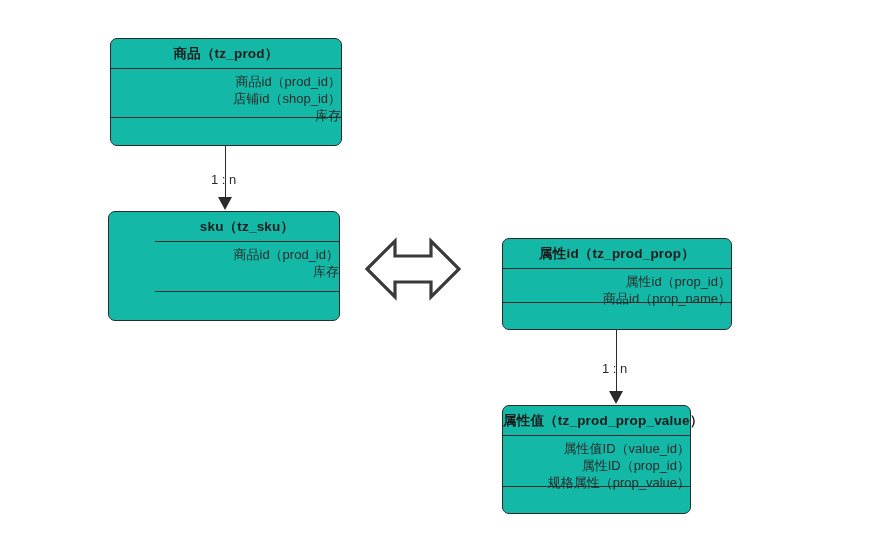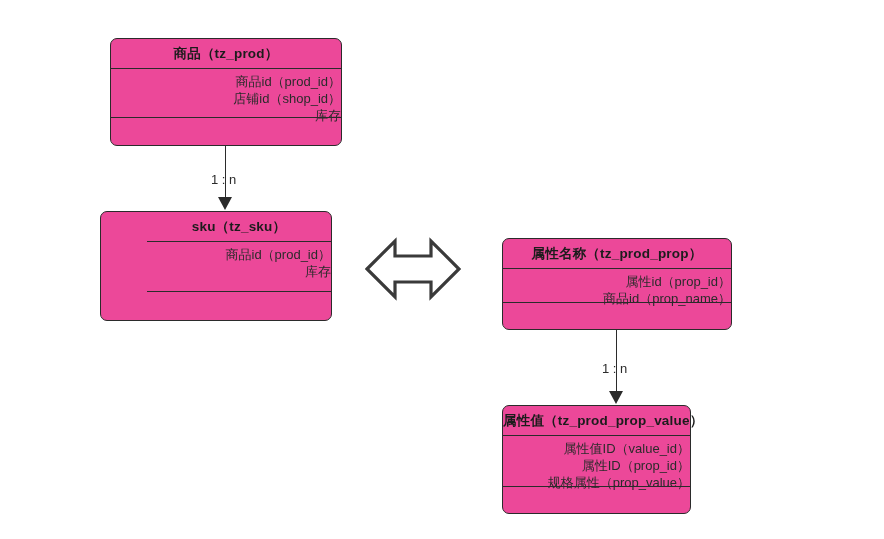--- a/index.html
+++ b/index.html
@@ -16,21 +16,21 @@
     width: 884px;
     height: 539px;
     background: #ffffff;
     overflow: hidden;
   }
 
   
   .entity {
     position: absolute;
     box-sizing: border-box;
-    background: #ec4899;
+    background: #14b8a6;
     border: 1.6px solid #2b2b2b;
     border-radius: 7px;
   }
   .entity-title {
     box-sizing: border-box;
     height: 30px;
     line-height: 30px;
     text-align: center;
     font-weight: bold;
     font-size: 13.5px;
@@ -90,31 +90,31 @@
   <div class="entity" style="left:110px; top:38px; width:232px; height:108px;">
     <div class="entity-title">商品（tz_prod）</div>
     <div class="entity-attrs" style="height:49px;">
       <div class="attr">商品id（prod_id）</div>
       <div class="attr">店铺id（shop_id）</div>
       <div class="attr">库存</div>
     </div>
     <div class="entity-methods" style="height:25px;"></div>
   </div>
 
-  <div class="entity" style="left:100px; top:211px; width:232px; height:110px;padding-left:46px;">
+  <div class="entity" style="left:108px; top:211px; width:232px; height:110px;padding-left:46px;">
     <div class="entity-title">sku（tz_sku）</div>
     <div class="entity-attrs" style="height:50px;">
       <div class="attr">商品id（prod_id）</div>
       <div class="attr">库存</div>
     </div>
     <div class="entity-methods" style="height:26px;"></div>
   </div>
 
   <div class="entity" style="left:502px; top:238px; width:230px; height:92px;">
-    <div class="entity-title">属性名称（tz_prod_prop）</div>
+    <div class="entity-title">属性id（tz_prod_prop）</div>
     <div class="entity-attrs" style="height:34px;">
       <div class="attr">属性id（prop_id）</div>
       <div class="attr">商品id（prop_name）</div>
     </div>
     <div class="entity-methods" style="height:24px;"></div>
   </div>
 
   <div class="entity" style="left:502px; top:405px; width:189px; height:109px;">
     <div class="entity-title">属性值（tz_prod_prop_value）</div>
     <div class="entity-attrs" style="height:51px;">

